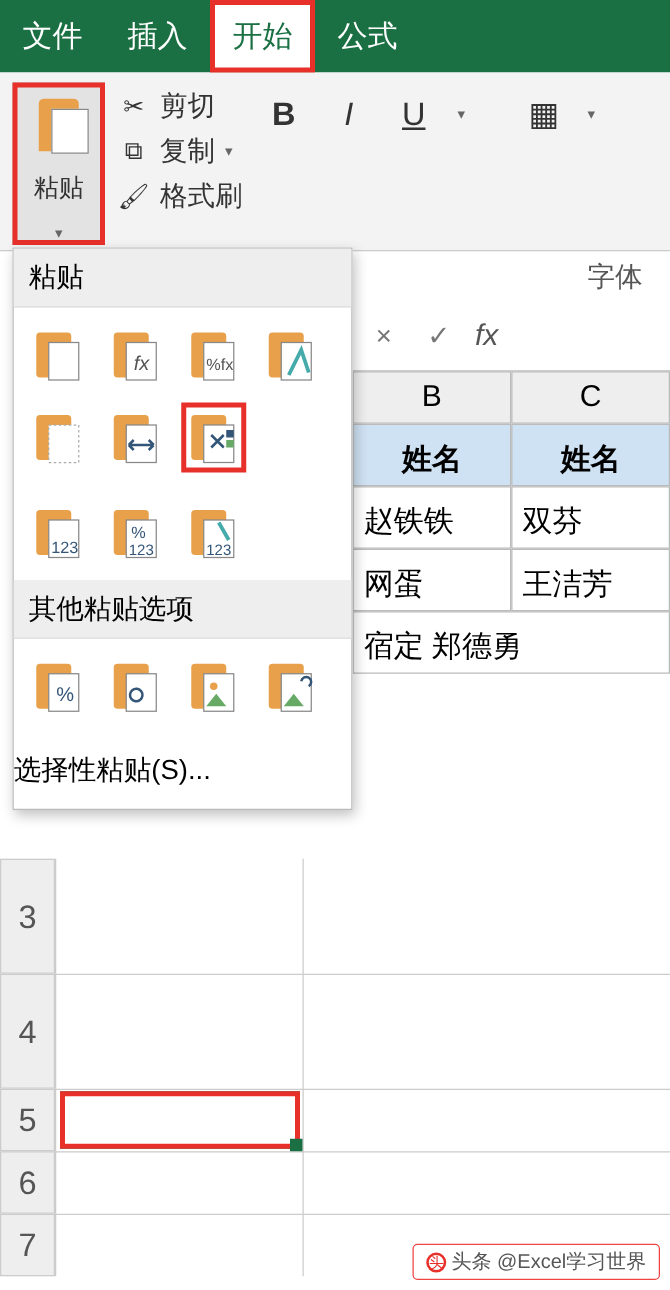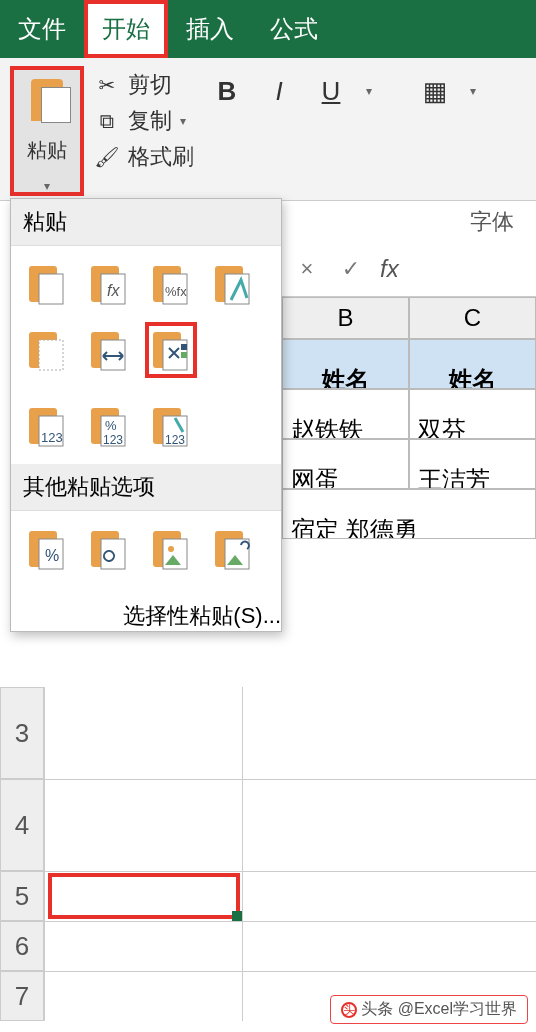--- a/index.html
+++ b/index.html
@@ -25,47 +25,47 @@
 .font-box { flex: 1; background: #fff; border: 1px solid #bbb; height: 42px; display: flex; align-items: center; padding: 0 10px; font-size: 24px; color: #222; }
 .fmt-row { display: flex; gap: 18px; align-items: center; height: 50px; padding-left: 6px; }
 .fmt-btn { width: 34px; height: 34px; display: flex; align-items: center; justify-content: center; font-size: 26px; color: #333; cursor: pointer; }
 .font-grp-lbl { text-align: right; font-size: 22px; color: #555; padding: 6px 22px 4px 0; }
 
 .dropdown { position: absolute; left: 10px; top: 198px; width: 272px; background: #fff; border: 1px solid #bbb; box-shadow: 2px 4px 10px rgba(0,0,0,.25); z-index: 20; }
 .dd-head { background: #eee; font-size: 22px; padding: 8px 12px; border-bottom: 1px solid #ddd; }
 .dd-grid { display: flex; flex-wrap: wrap; gap: 10px; padding: 10px; }
 .dd-ico { width: 52px; height: 56px; display: flex; align-items: center; justify-content: center; position: relative; cursor: pointer; }
 .dd-ico svg { width: 44px; height: 48px; }
-.dd-foot { text-align: right; font-size: 22px; padding: 14px 0 0; cursor: pointer; }
+.dd-foot { text-align: left; font-size: 22px; padding: 14px 0 16px; cursor: pointer; }
 
 .fx-bar { display: flex; align-items: center; height: 56px; border-bottom: 1px solid #ccc; padding: 0 10px; gap: 14px; margin-left: 282px; }
 .fx-btn { width: 30px; font-size: 22px; color: #777; text-align: center; cursor: pointer; }
 .fx-lbl { font-style: italic; font-size: 24px; color: #555; }
 
 .sheet-area { position: relative; }
 .col-headers { display: flex; height: 42px; margin-left: 282px; }
 .col-h { flex: 1; border: 1px solid #bbb; background: #eee; text-align: center; font-size: 24px; line-height: 40px; }
 .row-h { position: absolute; left: 0; width: 44px; height: 92px; border: 1px solid #ccc; background: #eee; text-align: center; font-size: 26px; color: #555; display: flex; align-items: center; justify-content: center; }
 .data-row { display: flex; margin-left: 282px; }
-.cell { flex: 1; height: 50px; border: 1px solid #bbb; padding: 24px 8px; font-size: 24px; overflow: hidden; white-space: nowrap; }
+.cell { flex: 1; height: 50px; border: 1px solid #bbb; padding: 11px 8px; font-size: 24px; overflow: hidden; white-space: nowrap; }
 .header-cell { background: #cfe2f3; font-weight: bold; text-align: center; }
 
 .sel-cell { position: absolute; border: 3px solid #1a7043; }
 .sel-handle { position: absolute; right: -5px; bottom: -5px; width: 10px; height: 10px; background: #1a7043; }
 
 .watermark { position: absolute; bottom: 8px; right: 8px; background: #fff; border: 1px solid #ef4444; font-size: 16px; padding: 3px 10px; color: #555; border-radius: 4px; z-index: 100; }
 .wm-ico { display: inline-block; width: 16px; height: 16px; border: 2px solid #e8302b; border-radius: 50%; color: #e8302b; text-align: center; line-height: 12px; font-size: 12px; margin-right: 4px; }
 </style>
 </head>
 <body>
 
 <div class="ribbon-tabs">
   <div class="tab">文件</div>
+  <div class="tab">插入</div>
   <div class="tab active hl-red">开始</div>
-  <div class="tab">插入</div>
   <div class="tab">公式</div>
 </div>
 
 <div class="ribbon-body">
   <div class="paste-btn hl-red">
     <div class="clip-ico">
       <div class="board"></div>
         <div class="sheet"></div>
     </div>
     <div class="paste-lbl">粘贴</div>

